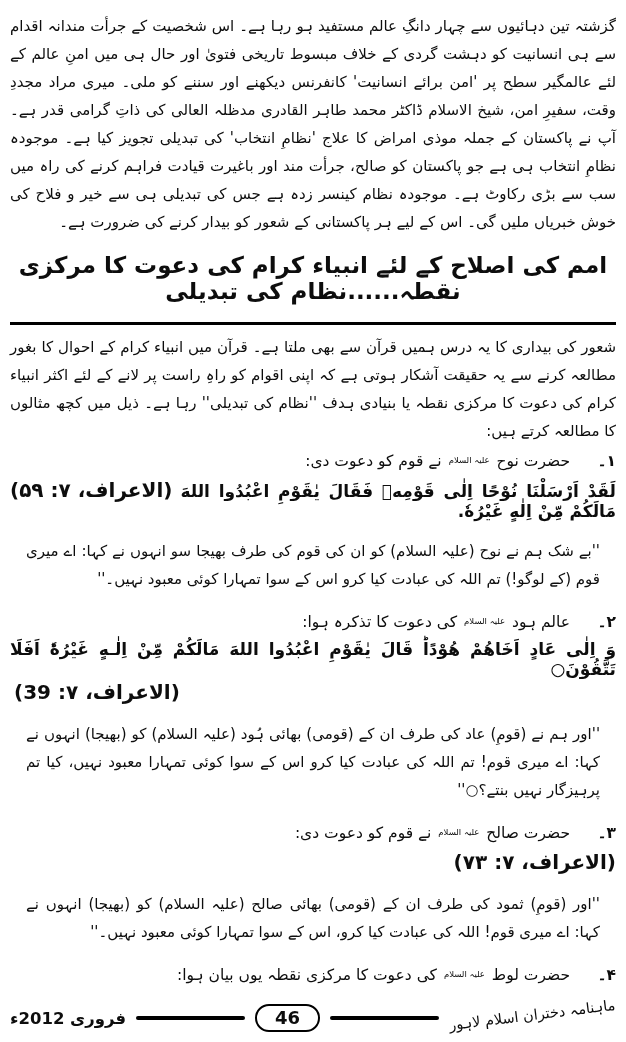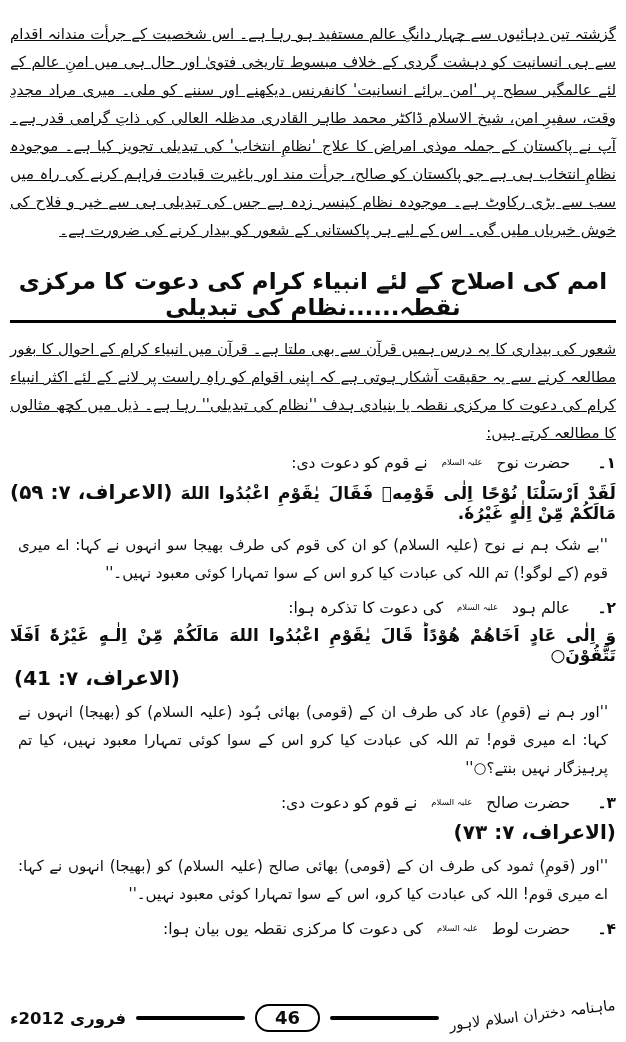--- a/index.html
+++ b/index.html
@@ -13,61 +13,60 @@
   .page {
     position: relative;
     direction: rtl;
     width: 626px; height: 1042px;
     padding: 8px 10px 60px 10px;
     overflow: hidden;
   }
   .body-text {
     font-size: 15px; line-height: 28px;
     text-align: justify;
-    margin: 12px 0 2px 0;
-    text-decoration: underline;
+    margin: 4px 0 2px 0;
   }
   .heading {
     font-size: 23px; font-weight: bold;
     text-align: center;
-    margin: 24px 0 8px 0;
-    padding-bottom: 0;
+    margin: 16px 0 8px 0;
+    padding-bottom: 18px;
     border-bottom: 3px solid #000;
     letter-spacing: 0;
   }
   .item { margin-top: 3px; }
   .item-head {
     display: flex; align-items: baseline;
     font-size: 15.5px; line-height: 27px;
   }
   .num { min-width: 46px; font-weight: bold; }
   .item-title { }
   .honorific {
     font-size: 8.5px;
     display: inline-block;
     transform: translateY(-3px);
-    margin: 0 9px;
+    margin: 0 2px;
     letter-spacing: -0.5px;
   }
   .verse-row {
     display: flex; justify-content: space-between; align-items: baseline;
     gap: 8px;
     margin: 1px 0;
   }
   .verse {
     font-size: 17px; font-weight: bold; line-height: 20px;
     text-align: justify;
   }
   .ref {
     font-size: 20px; font-weight: bold; white-space: nowrap;
   }
   .ref-line { text-align: left; margin: 0 0 1px 4px; }
   .trans {
     font-size: 15px; line-height: 28px;
-    text-align: justify; margin: 8px;
+    text-align: justify; margin: 16px;
   }
   .footer {
     position: absolute; left: 10px; right: 10px; bottom: 10px;
     display: flex; align-items: center; gap: 10px;
     direction: rtl;
   }
   .rule { flex: 1; height: 4px; background: #000; border-radius: 2px; }
   .page-badge {
     border: 2.5px solid #000; border-radius: 16px;
     padding: 1px 18px 2px 18px;
@@ -116,21 +115,21 @@
       <span class="item-title">
         <span>عالم ہود</span>
         <span class="honorific">علیہ السلام</span>
         <span>کی دعوت کا تذکرہ ہوا:</span>
       </span>
     </div>
     <div class="verse-row">
       <span class="verse">وَ اِلٰی عَادٍ اَخَاهُمْ هُوْدًاؕ قَالَ يٰقَوْمِ اعْبُدُوا اللهَ مَالَكُمْ مِّنْ اِلٰـهٍ غَيْرُهٗؕ اَفَلَا تَتَّقُوْنَ○</span>
     </div>
     <div class="ref-line">
-      <span class="ref">(الاعراف، ۷: 41)</span>
+      <span class="ref">(الاعراف، ۷: 39)</span>
     </div>
     <p class="trans">''اور ہم نے (قومِ) عاد کی طرف ان کے (قومی) بھائی ہُود (علیہ السلام) کو (بھیجا) انہوں نے کہا: اے میری قوم! تم اللہ کی عبادت کیا کرو اس کے سوا کوئی تمہارا معبود نہیں، کیا تم پرہیزگار نہیں بنتے؟○''</p>
   </div>
 
   <div class="item">
     <div class="item-head">
       <span class="num">۳۔</span>
       <span class="item-title">
         <span>حضرت صالح</span>
         <span class="honorific">علیہ السلام</span>

